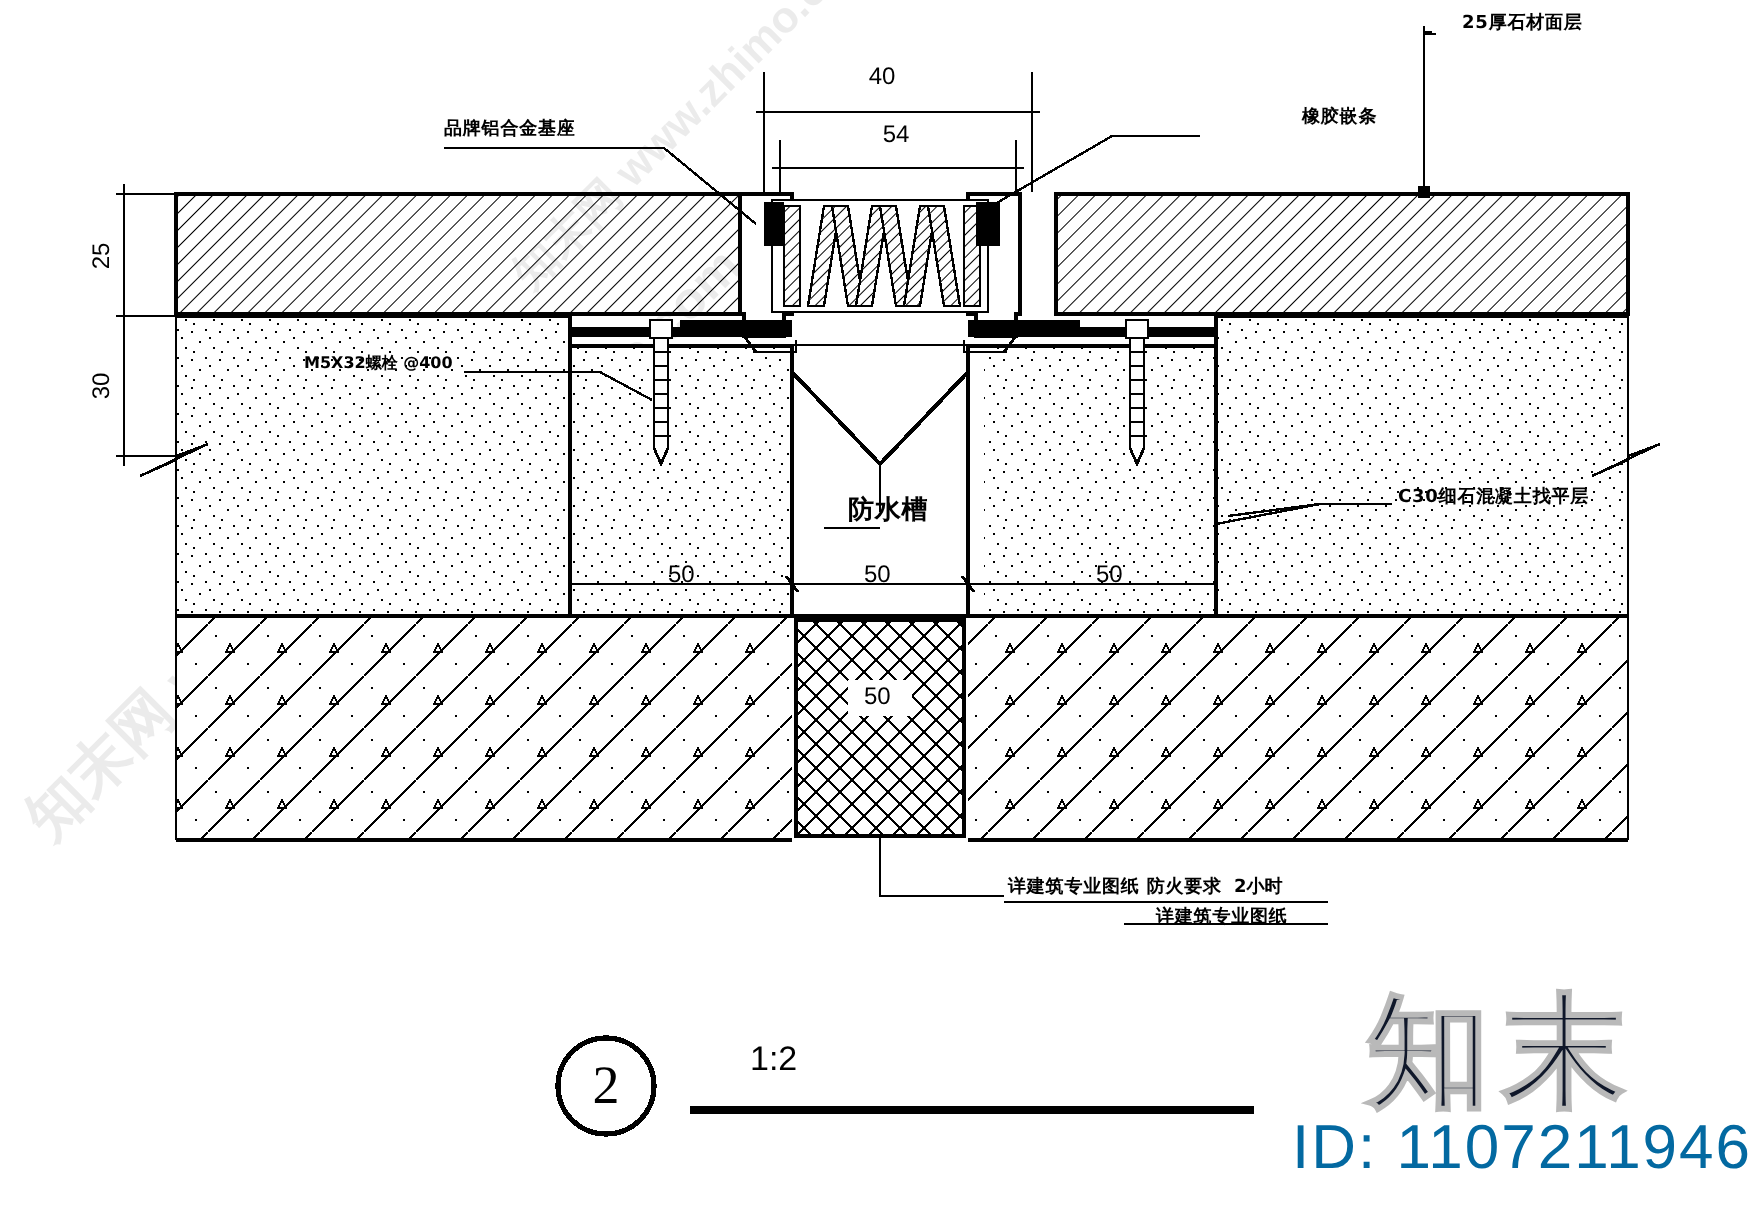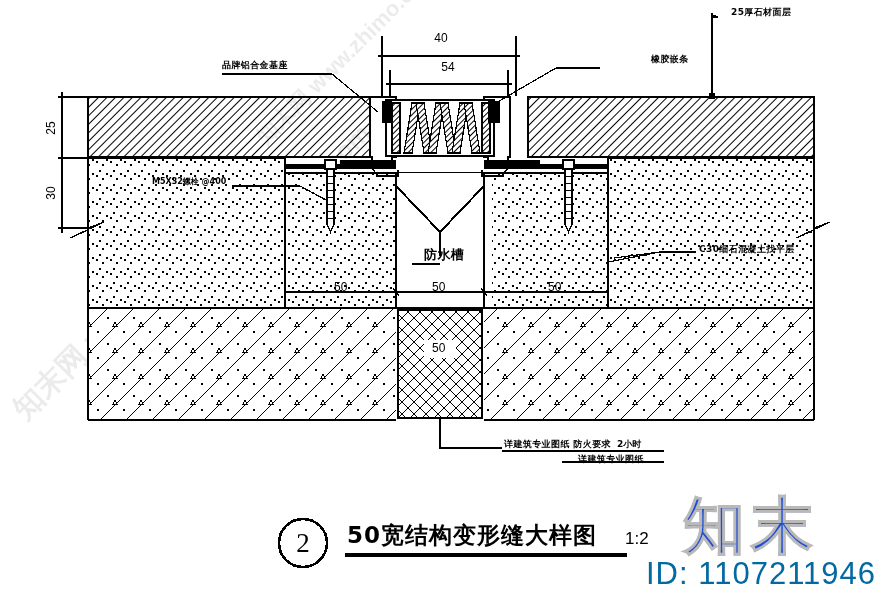--- a/index.html
+++ b/index.html
@@ -3,21 +3,21 @@
 <meta charset="utf-8">
 <style>
   html,body{margin:0;padding:0;background:#ffffff;}
   body{width:878px;height:609px;position:relative;overflow:hidden;
        font-family:"Liberation Sans","DejaVu Sans",sans-serif;color:#000;}
   #stage{position:absolute;left:0;top:0;width:878px;height:609px;}
   svg.layer{position:absolute;left:0;top:0;width:878px;height:609px;overflow:visible;}
   .wm{position:absolute;color:#000;opacity:.075;font-weight:bold;
       white-space:nowrap;pointer-events:none;user-select:none;}
   .wm-diag{transform:rotate(-45deg);transform-origin:left top;}
-  .wm-big{position:absolute;color:#1d4ed8;font-size:62px;font-weight:bold;
+  .wm-big{position:absolute;color:#0f172a;font-size:62px;font-weight:bold;
           letter-spacing:6px;white-space:nowrap;
           -webkit-text-stroke:1px #b9b9b9;}
   .wm-id{position:absolute;color:#0369a1;font-size:31px;font-weight:normal;
          letter-spacing:1px;white-space:nowrap;}
   .lbl{position:absolute;white-space:nowrap;font-size:8px;line-height:1;
        font-family:"DejaVu Sans","Liberation Sans",sans-serif;font-weight:bold;}
   .lbl-cn{letter-spacing:.4px;}
   .dim{position:absolute;white-space:nowrap;font-size:12px;
        font-family:"Liberation Sans",sans-serif;}
   .dim-v{transform:rotate(-90deg);transform-origin:center center;}
@@ -263,21 +263,20 @@
 
   <div class="lbl lbl-cn" style="left:424px;top:249px;font-size:13px;font-family:Liberation Mono, monospace;">防水槽</div>
 
   <div class="lbl lbl-cn" style="left:699px;top:245px;font-size:9px;">C30细石混凝土找平层</div>
 
   <div class="lbl lbl-cn" style="left:504px;top:440px;font-size:9px;">详建筑专业图纸 防火要求</div>
   <div class="lbl" style="left:617px;top:440px;font-size:9px;">2小时</div>
   <div class="lbl lbl-cn" style="left:578px;top:455px;font-size:9px;">详建筑专业图纸</div>
 
   <div class="title-wrap" style="left:347px;top:520px;">
-    <div class="title-txt">50宽结构变形缝大样图</div>
     <div class="title-scale">1:2</div>
   </div>
   <div style="position:absolute;left:303px;top:543px;transform:translate(-50%,-50%);
               font-size:27px;font-family:'Liberation Serif',serif;">
     <span>2</span>
   </div>
 
   <div class="wm-big" style="left:683px;top:484px;">知末</div>
   <div class="wm-id" style="left:646px;top:556px;">ID: 1107211946</div>
 

